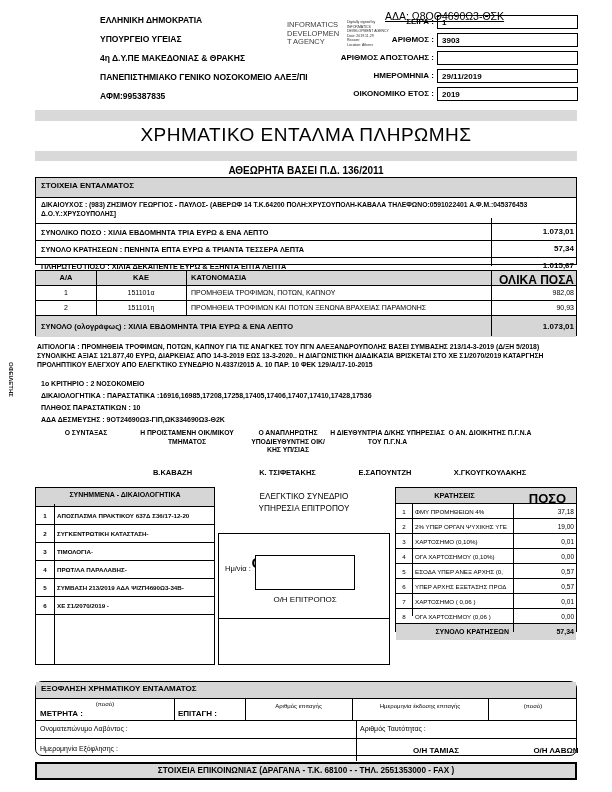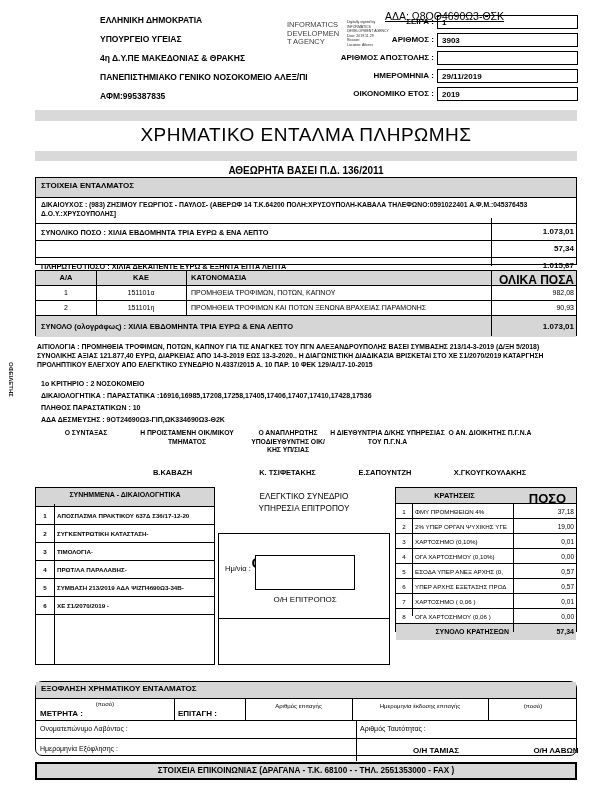--- a/index.html
+++ b/index.html
@@ -73,20 +73,24 @@
     <span class="b">(983) ΖΗΣΙΜΟΥ ΓΕΩΡΓΙΟΣ - ΠΑΥΛΟΣ- (ΑΒΕΡΩΦ 14 Τ.Κ.64200 ΠΟΛΗ:ΧΡΥΣΟΥΠΟΛΗ-ΚΑΒΑΛΑ ΤΗΛΕΦΩΝΟ:0591022401 Α.Φ.Μ.:045376453 Δ.Ο.Υ.:ΧΡΥΣΟΥΠΟΛΗΣ]</span>
   </div>
   <div style="height:16px;position:relative;border-bottom:1px solid #000;">
     <div class="abs" style="left:5px;top:4px;font-size:7.3px;white-space:nowrap;">
       <span class="b">ΣΥΝΟΛΙΚΟ ΠΟΣΟ :</span>
       <span class="b">ΧΙΛΙΑ ΕΒΔΟΜΗΝΤΑ ΤΡΙΑ ΕΥΡΩ &amp; ΕΝΑ ΛΕΠΤΟ</span>
     </div>
     <div class="abs b rt" style="left:455px;top:3px;width:83px;font-size:8px;">1.073,01</div>
   </div>
   <div style="height:16px;position:relative;border-bottom:1px solid #000;">
+    <div class="abs" style="left:5px;top:4px;font-size:7.3px;white-space:nowrap;">
+      <span class="b">ΣΥΝΟΛΟ ΚΡΑΤΗΣΕΩΝ :</span>
+      <span class="b">ΠΕΝΗΝΤΑ ΕΠΤΑ ΕΥΡΩ &amp; ΤΡΙΑΝΤΑ ΤΕΣΣΕΡΑ ΛΕΠΤΑ</span>
+    </div>
     <div class="abs b rt" style="left:455px;top:3px;width:83px;font-size:8px;">57,34</div>
   </div>
   <div style="height:16px;position:relative;">
     <div class="abs" style="left:5px;top:4px;font-size:7.3px;white-space:nowrap;">
       <span class="b">ΠΛΗΡΩΤΕΟ ΠΟΣΟ :</span>
       <span class="b">ΧΙΛΙΑ ΔΕΚΑΠΕΝΤΕ ΕΥΡΩ &amp; ΕΞΗΝΤΑ ΕΠΤΑ ΛΕΠΤΑ</span>
     </div>
     <div class="abs b rt" style="left:455px;top:3px;width:83px;font-size:8px;">1.015,67</div>
   </div>
   <div class="vline" style="left:455px;top:40px;height:48px;"></div>

